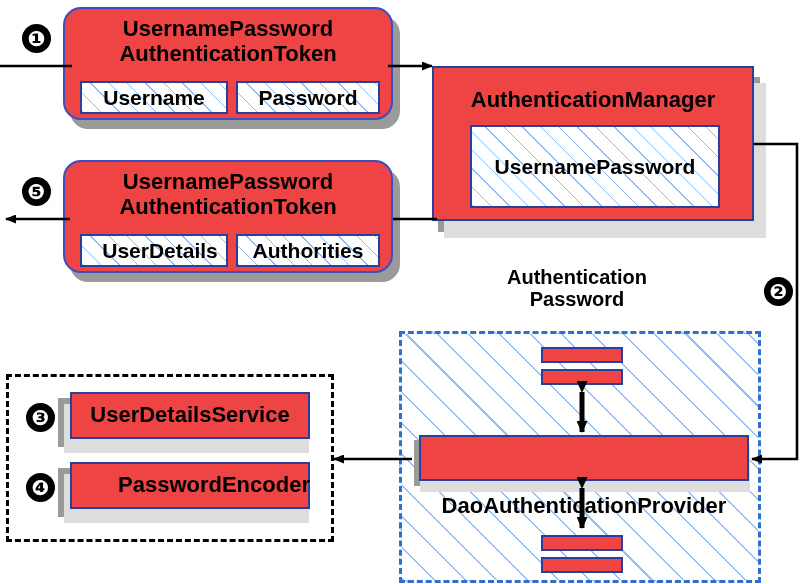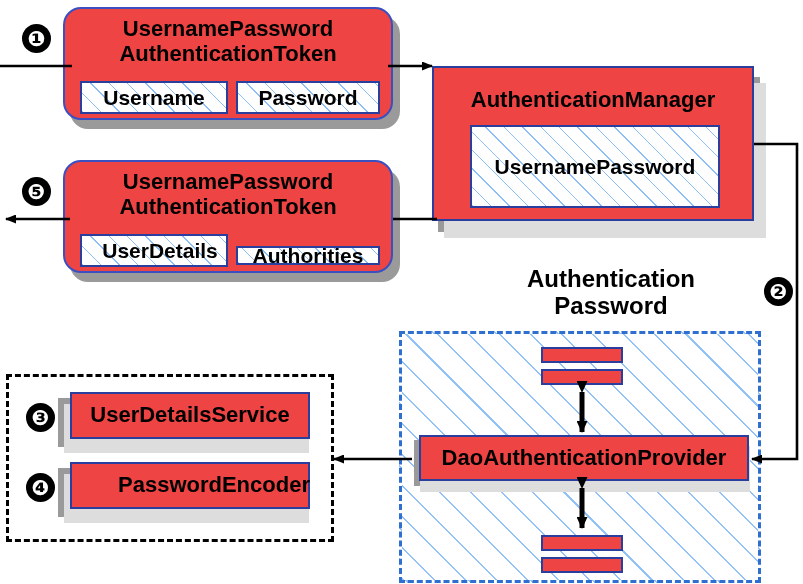--- a/index.html
+++ b/index.html
@@ -75,45 +75,45 @@
 
   <div class="shadow" style="left:70px;top:169px;width:330px;height:113px;border-radius:18px;"></div>
   <div class="bluebox roundbox" style="left:63px;top:160px;width:330px;height:113px;">
     <div class="title" style="position:absolute;left:0;top:8px;width:100%;font-size:22px;">
       <div>UsernamePassword</div>
       <div>AuthenticationToken</div>
     </div>
     <div class="hatch" style="left:15px;top:72px;width:148px;height:33px;">
       <div class="lbl" style="font-size:21px;padding-left:6px;">UserDetails</div>
     </div>
-    <div class="hatch" style="left:171px;top:84px;width:144px;height:19px;">
+    <div class="hatch" style="left:171px;top:72px;width:144px;height:33px;">
       <div class="lbl" style="font-size:21px;">Authorities</div>
     </div>
   </div>
   <div class="bullet" style="left:22px;top:177px;width:29px;height:29px;font-size:21px;">
     <span>❺</span>
   </div>
 
-  <div class="title" style="position:absolute;left:496px;top:266px;width:230px;font-size:24px;">
+  <div class="title" style="position:absolute;left:462px;top:266px;width:230px;font-size:20px;">
     <div>Authentication</div>
     <div>Password</div>
   </div>
 
   <div class="hatchregion" style="left:399px;top:331px;width:362px;height:252px;"></div>
 
   <div class="bluebox" style="left:541px;top:347px;width:82px;height:16px;border-width:2px;"></div>
   <div class="bluebox" style="left:541px;top:369px;width:82px;height:16px;border-width:2px;"></div>
 
   <div class="bluebox" style="left:541px;top:535px;width:82px;height:16px;border-width:2px;"></div>
   <div class="bluebox" style="left:541px;top:557px;width:82px;height:16px;border-width:2px;"></div>
 
   <div class="shadow" style="left:414px;top:440px;width:330px;height:46px;"></div>
   <div class="shadow2" style="left:420px;top:446px;width:330px;height:46px;"></div>
   <div class="bluebox" style="left:419px;top:435px;width:330px;height:46px;">
-    <div class="lbl title" style="width:100%;height:100%;display:flex;align-items:center;justify-content:center;font-size:22px;">DaoAuthenticationProvider</div>
+    <div class="lbl title" style="width:100%;height:100%;display:flex;align-items:center;justify-content:center;font-size:22px;margin-top:48px;">DaoAuthenticationProvider</div>
   </div>
 
   <div class="bullet" style="left:764px;top:277px;width:29px;height:29px;font-size:21px;">
     <span>❷</span>
   </div>
 
   <div class="dashblack" style="left:6px;top:374px;width:328px;height:168px;"></div>
 
   <div class="shadow" style="left:58px;top:398px;width:245px;height:49px;"></div>
   <div class="shadow2" style="left:64px;top:404px;width:245px;height:49px;"></div>

